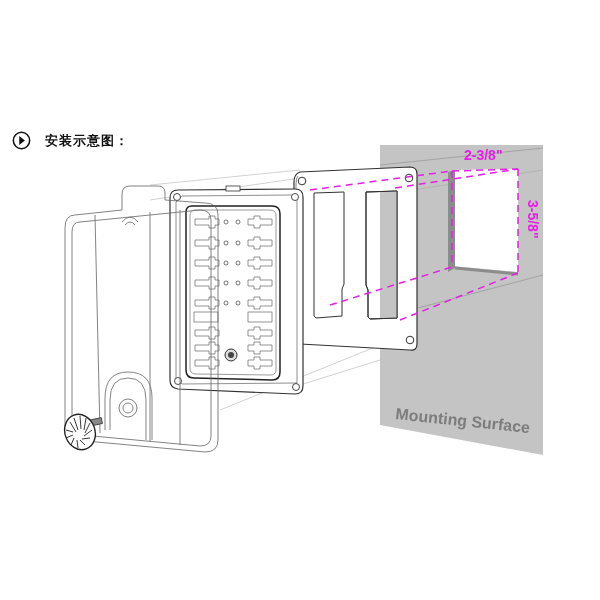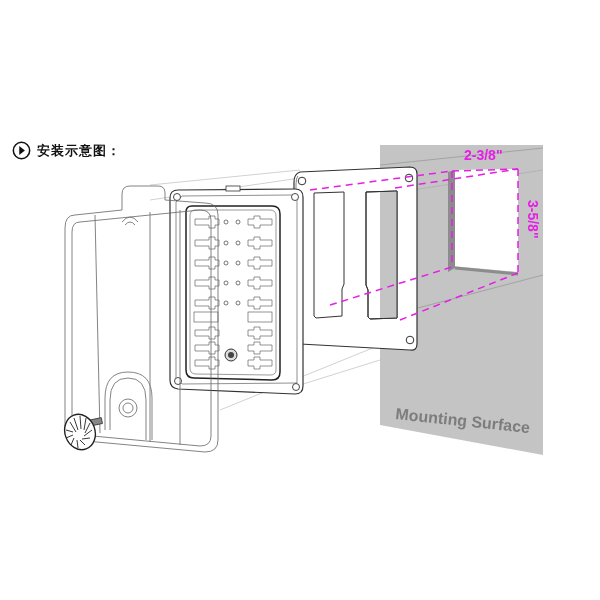--- a/index.html
+++ b/index.html
@@ -1,17 +1,17 @@
 <!DOCTYPE html>
 <html><head>
   <meta charset="utf-8">
   <style>
     html, body { margin: 0; padding: 0; background: #ffffff; }
     body { width: 600px; height: 600px; position: relative; overflow: hidden; font-family: "DejaVu Sans", sans-serif; }
-    .heading { position: absolute; left: 12px; top: 141px; display: flex; align-items: center; gap: 6px; }
+    .heading { position: absolute; left: 12px; top: 131px; display: flex; align-items: center; gap: 14px; }
     .heading .arrow-icon { width: 19px; height: 19px; }
     .heading .title { font-size: 13px; font-weight: bold; color: #111; letter-spacing: 1px; }
     svg.diagram { position: absolute; left: 0; top: 0; }
     .dim-label { font-family: "Liberation Sans", sans-serif; font-weight: bold; font-size: 14px; fill: #e61ee6; }
     .surface-label { font-family: "Liberation Sans", sans-serif; font-weight: bold; font-size: 16px; fill: #7d7d7d; }
   </style>
 </head>
 <body>
 
 <div class="heading">

